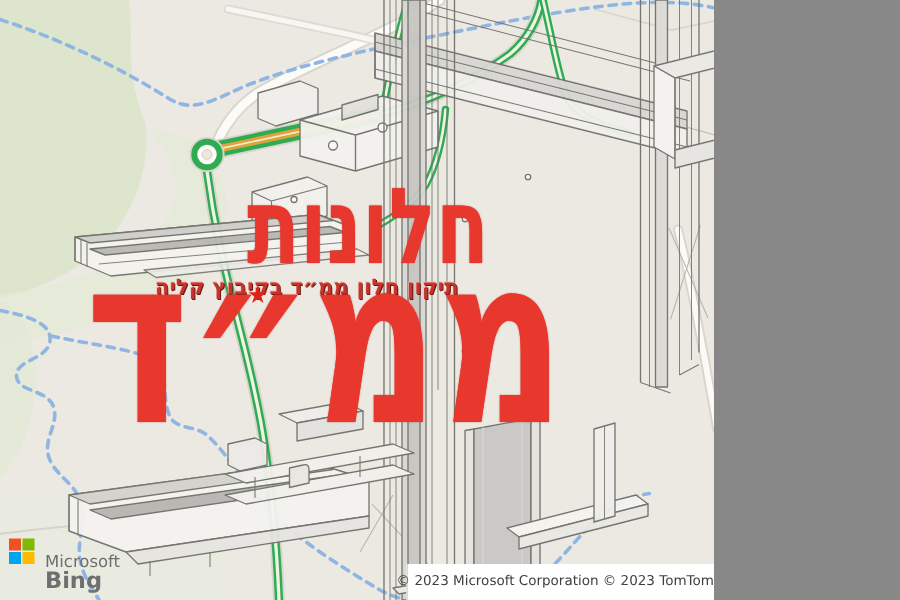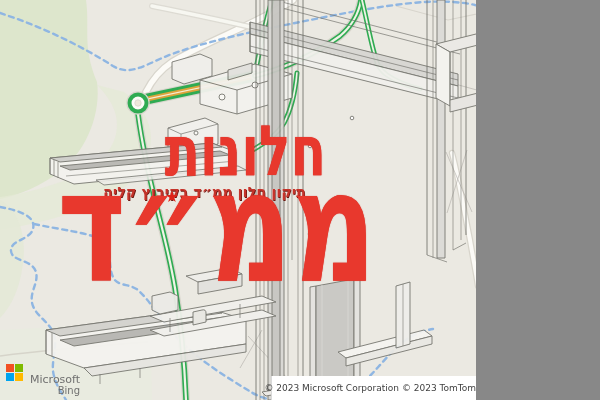--- a/index.html
+++ b/index.html
@@ -27,21 +27,21 @@
   }
   #wm-star{right:297px;top:189px;font-size:16px;line-height:1;color:#de2419;}
   
   #bing-logo{position:absolute;left:6px;bottom:4px;display:flex;align-items:flex-start;gap:7px;cursor:pointer;}
   #ms-tiles{display:grid;grid-template-columns:8px 8px;grid-template-rows:8px 8px;gap:1px;margin-top:3px;}
   #ms-tiles span{display:block;width:8px;height:8px;}
   .t-red{background:#f25022;} .t-green{background:#7fba00;}
   .t-blue{background:#00a4ef;} .t-yellow{background:#ffb900;}
   #bing-words{display:flex;flex-direction:column;line-height:1.05;}
   #bing-words .w1{font-size:11px;color:#6f6f6f;margin-top:13px;}
-  #bing-words .w2{font-size:10px;color:#6f6f6f;font-weight:normal;text-align:right;}
+  #bing-words .w2{font-size:15px;color:#6f6f6f;font-weight:bold;}
   
   #attrib{
     position:absolute;right:0;bottom:0;width:204px;height:24px;
     background:#ffffff;border-left:1px solid #d9d9d9;
     display:flex;align-items:center;justify-content:flex-end;
   }
   #attrib span{font-size:9px;color:#3f3f3f;white-space:nowrap;}
 </style>
 </head>
 <body>

